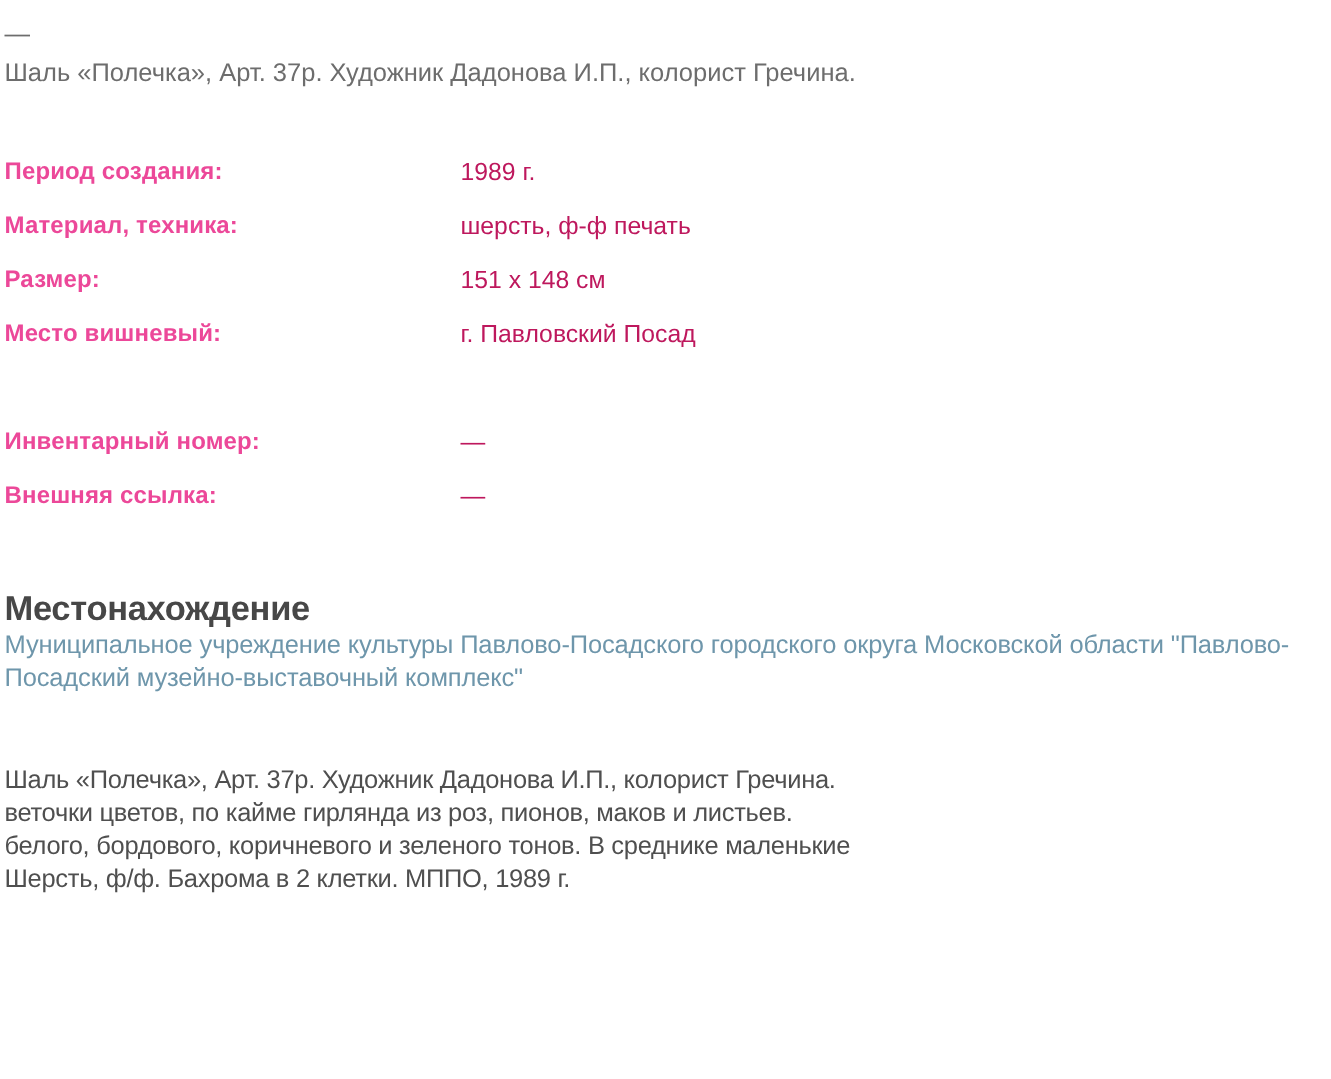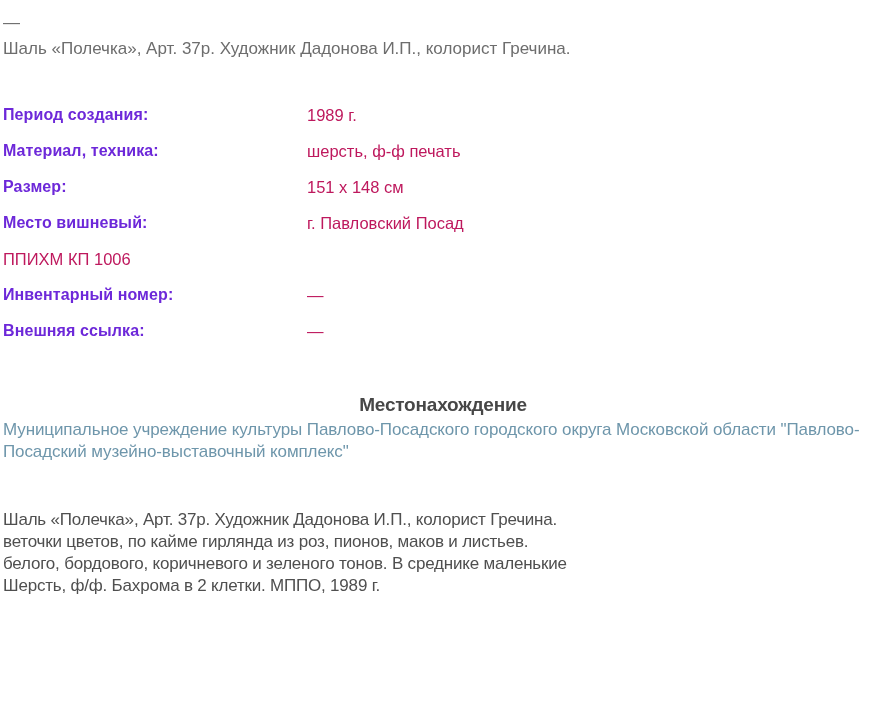--- a/index.html
+++ b/index.html
@@ -33,38 +33,37 @@
     display: flex;
     height: 36px;
     align-items: flex-start;
   }
   .attr-label {
     width: 304px;
     flex: 0 0 304px;
     font-size: 16px;
     font-weight: bold;
     line-height: 20px;
-    color: #6d28d9;
+    color: #ec4899;
     letter-spacing: 0.1px;
   }
   .attr-value {
     font-size: 16.5px;
     line-height: 20px;
     color: #be185d;
   }
   .location-section {
     margin-top: 37px;
   }
   .location-heading {
-    font-size: 19px;
+    font-size: 23px;
     font-weight: bold;
     line-height: 22px;
     color: #474747;
     letter-spacing: -0.2px;
-    text-align: center;
   }
   .museum-link {
     display: block;
     margin-top: 3px;
     max-width: 882px;
     font-size: 17px;
     line-height: 22px;
     color: #6e96ab;
     text-decoration: none;
     letter-spacing: -0.1px;
@@ -100,21 +99,20 @@
     </div>
     <div class="attr-row">
       <div class="attr-label">Размер:</div>
       <div class="attr-value">151 x 148 см</div>
     </div>
     <div class="attr-row">
       <div class="attr-label">Место вишневый:</div>
       <div class="attr-value">г. Павловский Посад</div>
     </div>
     <div class="attr-row">
-      <div class="attr-value">ППИХМ КП 1006</div>
     </div>
     <div class="attr-row">
       <div class="attr-label">Инвентарный номер:</div>
       <div class="attr-value">—</div>
     </div>
     <div class="attr-row">
       <div class="attr-label">Внешняя ссылка:</div>
       <div class="attr-value">—</div>
     </div>
   </div>

